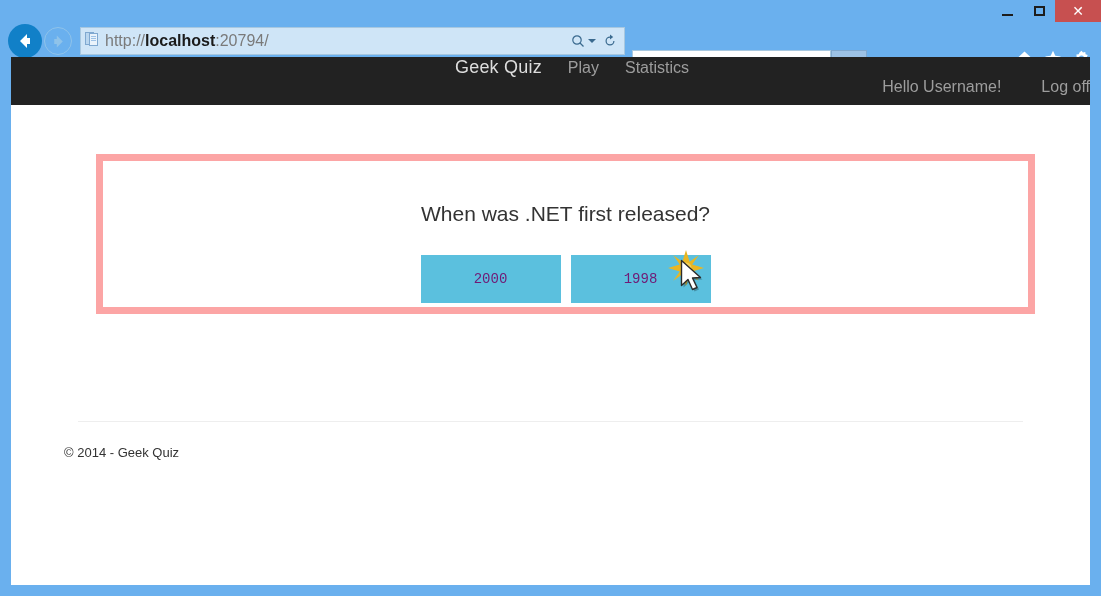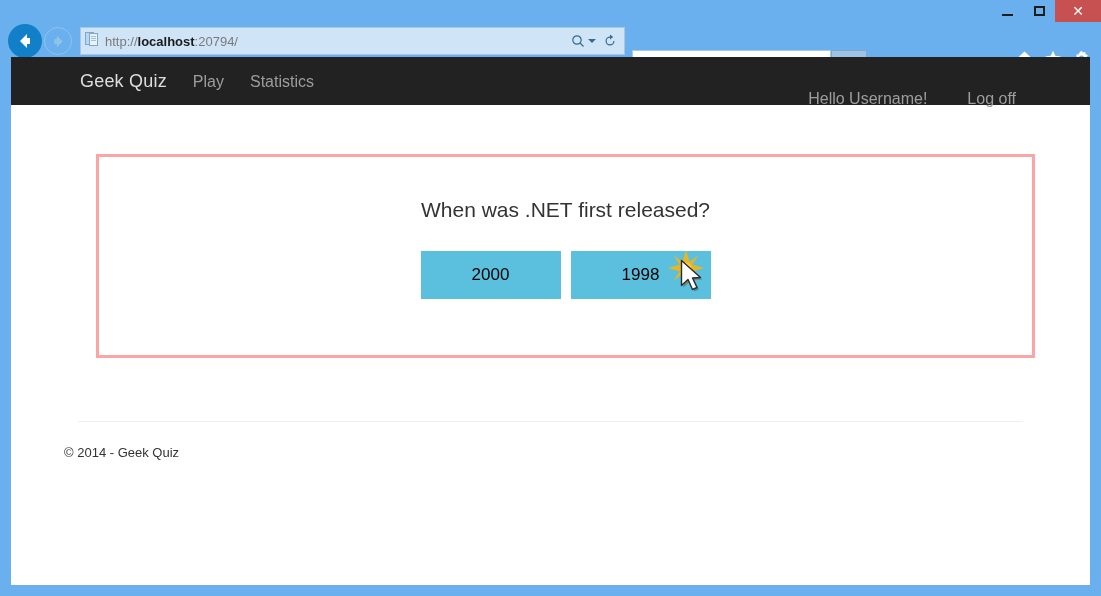--- a/index.html
+++ b/index.html
@@ -61,21 +61,21 @@
   .addressbar {
     position: absolute; left: 80px; top: 5px;
     width: 545px; height: 28px;
     background: #cfe5f7;
     border: 1px solid #a8c8e0;
     display: flex; align-items: center;
   }
   .pageicon { margin-left: 4px; margin-right: 6px; flex: 0 0 auto; }
   .url {
     flex: 1 1 auto;
-    font-size: 13px; color: #7a7a7a;
+    font-size: 16px; color: #7a7a7a;
     white-space: nowrap; overflow: hidden;
     font-family: "Liberation Sans", sans-serif;
   }
   .url b { color: #1b1b1b; font-weight: bold; }
   .addr-icons { display: flex; align-items: center; gap: 2px; margin-right: 7px; }
   .addr-icons svg { display:block; }
   .caret-dn {
     width:0; height:0;
     border-left:4px solid transparent; border-right:4px solid transparent;
     border-top:4px solid #3a6a8f; margin: 0 5px 0 1px;
@@ -118,61 +118,61 @@
     left: 11px; top: 57px;
     width: 1079px; height: 528px;
     background: #ffffff;
     overflow: hidden;
   }
 
   
   .navbar {
     height: 48px; width: 100%;
     background: #222222;
-    display: flex; align-items: center;
+    display: flex; align-items: center; flex-direction: column;
   }
   .nav-left { display: flex; align-items: baseline; padding-left: 69px; }
   .brand {
     font-size: 18px; color: #dddddd; letter-spacing: .2px;
     margin-right: 26px;
   }
   .nav-link {
     font-size: 16px; color: #9d9d9d; margin-right: 26px;
   }
   .nav-right {
-    margin-left: auto; display: flex; align-items: flex-start; padding-right: 74px; margin-top: 36px;
+    margin-left: auto; display: flex; align-items: flex-start; 
   }
   .nav-right .nav-link { margin-right: 0; margin-left: 40px; }
 
   
   .content { position: relative; width: 100%; }
 
   .quiz-panel {
     position: absolute;
     left: 85px; top: 49px;
-    width: 939px; height: 204px;
+    width: 939px; height: 160px;
     background: #ffffff;
-    border: 3px solid #fca5a5;
+    border: 7px solid #fca5a5;
   }
   .question {
     text-align: center;
     font-size: 21px; color: #333333;
     margin-top: 41px;
   }
   .answers {
     display: flex; justify-content: center;
     gap: 10px; margin-top: 29px;
   }
   .answer-btn {
     width: 140px; height: 48px;
     background: #5bc0de;
-    color: #000000; font-size: 17px;
+    color: #701a75; font-size: 14px;
     display: flex; align-items: center; justify-content: center;
     border: none;
-    font-family: Liberation Sans, sans-serif;
+    font-family: Liberation Mono, monospace;
     position: relative;
   }
 
   .footer-rule {
     position: absolute; left: 67px; top: 316px;
     width: 945px; height: 1px; background: #eeeeee;
   }
   .footer-text {
     position: absolute; left: 53px; top: 340px;
     font-size: 13px; color: #333333;

